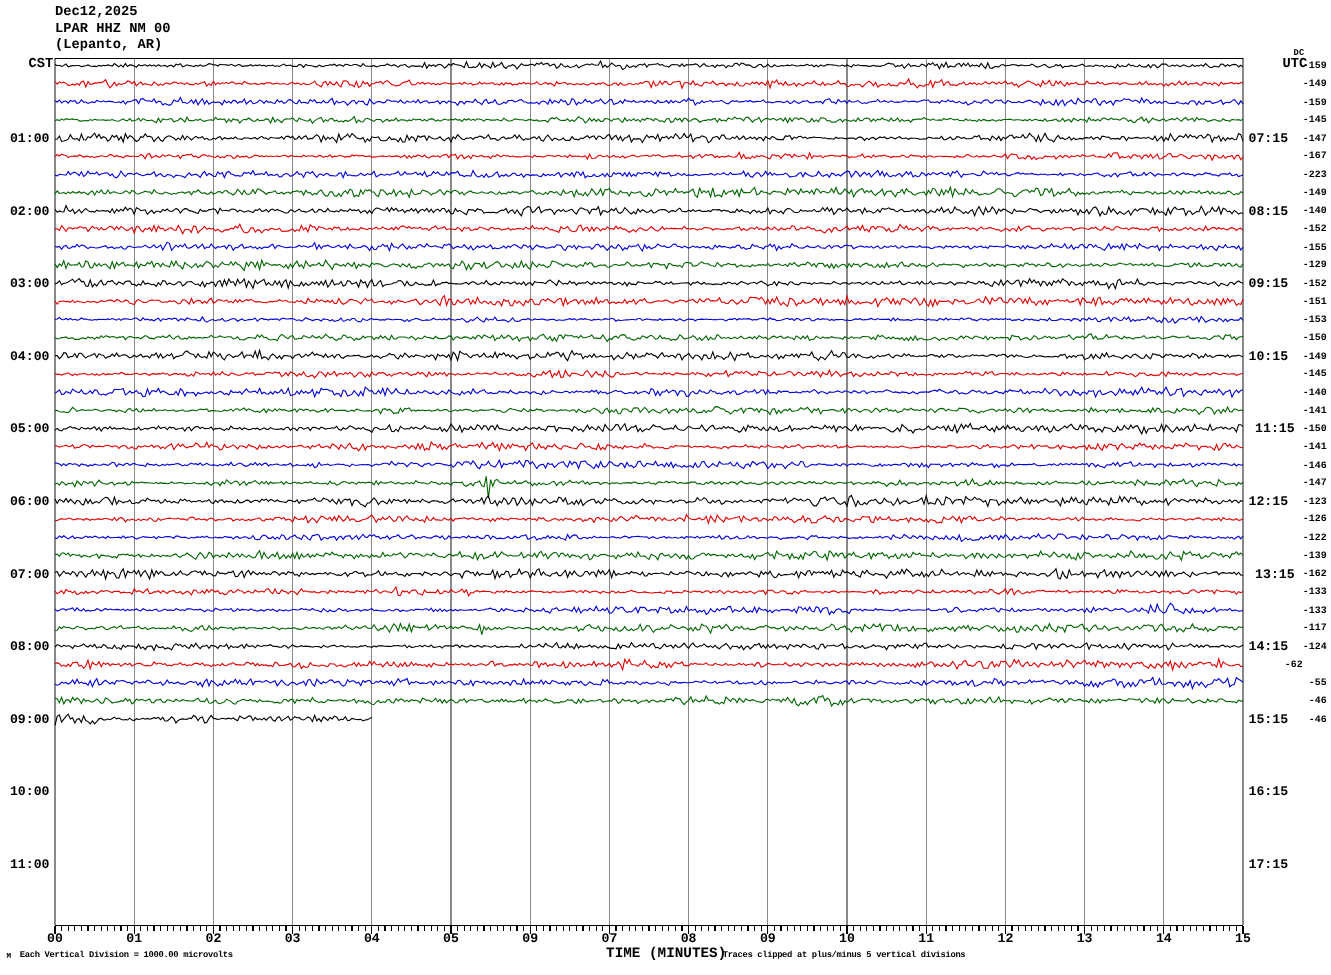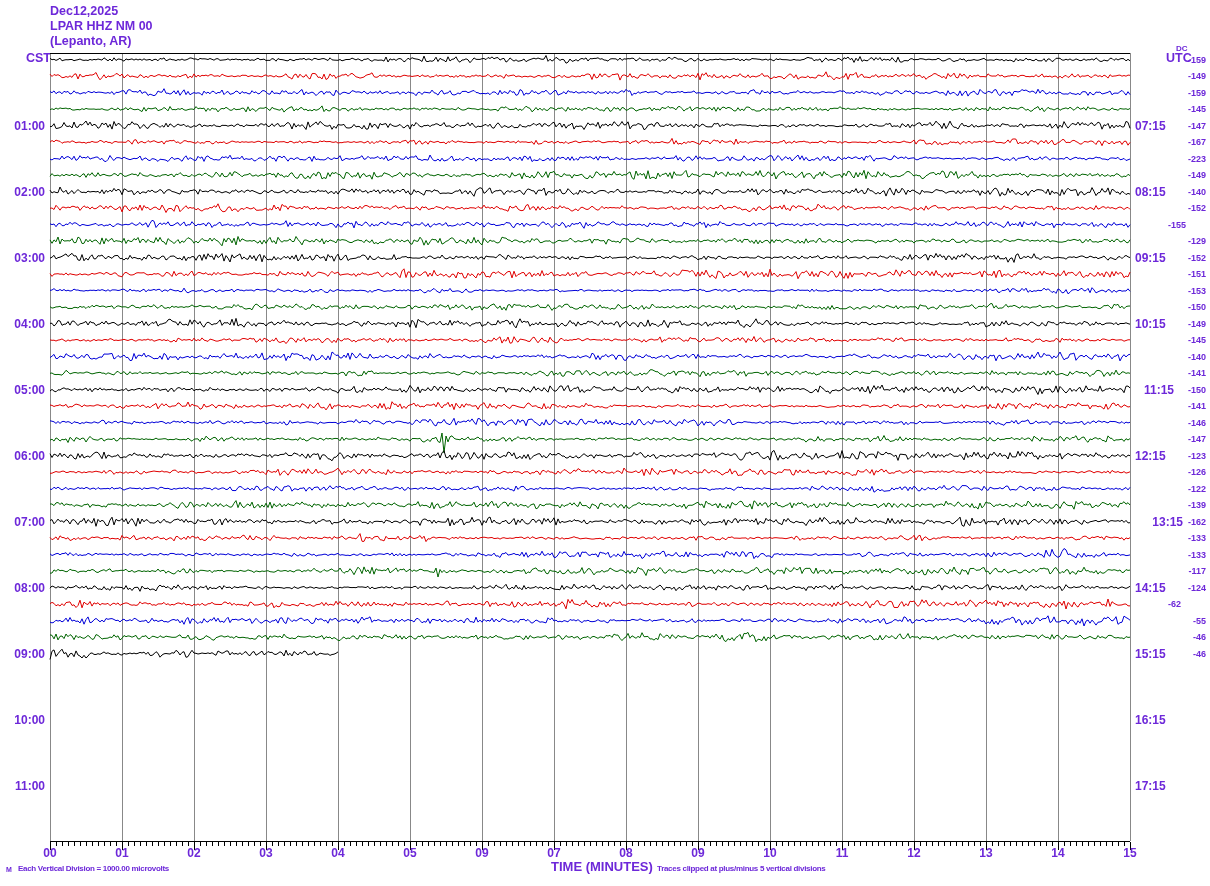--- a/index.html
+++ b/index.html
@@ -1,21 +1,21 @@
 <!DOCTYPE html>
 <html><head>
 <meta charset="utf-8">
 <style>
   html,body{margin:0;padding:0;background:#ffffff;}
   #screen{
     position:relative;
     width:1210px;height:886px;
     background:#ffffff;
-    font-family:Liberation Sans, sans-serif;
-    color:#6d28d9;
+    font-family:Liberation Mono, monospace;
+    color:#000000;
     overflow:hidden;
     border-radius:25px;
   }
   .abs{position:absolute;white-space:nowrap;}
   .title-line{font-size:12.5px;font-weight:bold;line-height:14px;}
   .hdr{font-size:12.5px;font-weight:bold;padding-left:25px;}
   .hour-label{font-size:12px;font-weight:bold;height:14px;line-height:14px;}
   .dc-label{font-size:9px;font-weight:bold;height:10px;line-height:10px;}
   .dc-hdr{font-size:8px;font-weight:bold;}
   .xtick-label{font-size:12px;font-weight:bold;text-align:center;}
@@ -289,38 +289,38 @@
       <div class="abs hour-label" style="left: 0px; top: 712.5px; width: 45px; text-align: right;">10:00</div>
       <div class="abs hour-label" style="left: 0px; top: 778.5px; width: 45px; text-align: right;">11:00</div>
     </div>
   <div id="right-hours">
       <div class="abs hour-label" style="left: 1135px; top: 118.5px; width: 48px; text-align: left;">07:15</div>
       <div class="abs hour-label" style="left: 1135px; top: 184.5px; width: 48px; text-align: left;">08:15</div>
       <div class="abs hour-label" style="left: 1135px; top: 250.5px; width: 48px; text-align: left;">09:15</div>
       <div class="abs hour-label" style="left: 1135px; top: 316.5px; width: 48px; text-align: left;">10:15</div>
       <div class="abs hour-label" style="left: 1135px; top: 382.5px; width: 48px; text-align: center;">11:15</div>
       <div class="abs hour-label" style="left: 1135px; top: 448.5px; width: 48px; text-align: left;">12:15</div>
-      <div class="abs hour-label" style="left: 1135px; top: 514.5px; width: 48px; text-align: right;">13:15</div>
+      <div class="abs hour-label" style="left: 1135px; top: 514.5px; width: 48px; text-align: center;">13:15</div>
       <div class="abs hour-label" style="left: 1135px; top: 580.5px; width: 48px; text-align: left;">14:15</div>
       <div class="abs hour-label" style="left: 1135px; top: 646.5px; width: 48px; text-align: left;">15:15</div>
       <div class="abs hour-label" style="left: 1135px; top: 712.5px; width: 48px; text-align: left;">16:15</div>
       <div class="abs hour-label" style="left: 1135px; top: 778.5px; width: 48px; text-align: left;">17:15</div>
     </div>
   <div id="dc-values">
       <div class="abs dc-label" style="left: 1168px; top: 54.5px; width: 38px; text-align: right;">-159</div>
       <div class="abs dc-label" style="left: 1168px; top: 71px; width: 38px; text-align: right;">-149</div>
       <div class="abs dc-label" style="left: 1168px; top: 87.5px; width: 38px; text-align: right;">-159</div>
       <div class="abs dc-label" style="left: 1168px; top: 104px; width: 38px; text-align: right;">-145</div>
       <div class="abs dc-label" style="left: 1168px; top: 120.5px; width: 38px; text-align: right;">-147</div>
       <div class="abs dc-label" style="left: 1168px; top: 137px; width: 38px; text-align: right;">-167</div>
       <div class="abs dc-label" style="left: 1168px; top: 153.5px; width: 38px; text-align: right;">-223</div>
       <div class="abs dc-label" style="left: 1168px; top: 170px; width: 38px; text-align: right;">-149</div>
       <div class="abs dc-label" style="left: 1168px; top: 186.5px; width: 38px; text-align: right;">-140</div>
       <div class="abs dc-label" style="left: 1168px; top: 203px; width: 38px; text-align: right;">-152</div>
-      <div class="abs dc-label" style="left: 1168px; top: 219.5px; width: 38px; text-align: left;">-155</div>
+      <div class="abs dc-label" style="left: 1168px; top: 219.5px; width: 38px; text-align: right;">-155</div>
       <div class="abs dc-label" style="left: 1168px; top: 236px; width: 38px; text-align: right;">-129</div>
       <div class="abs dc-label" style="left: 1168px; top: 252.5px; width: 38px; text-align: right;">-152</div>
       <div class="abs dc-label" style="left: 1168px; top: 269px; width: 38px; text-align: right;">-151</div>
       <div class="abs dc-label" style="left: 1168px; top: 285.5px; width: 38px; text-align: right;">-153</div>
       <div class="abs dc-label" style="left: 1168px; top: 302px; width: 38px; text-align: right;">-150</div>
       <div class="abs dc-label" style="left: 1168px; top: 318.5px; width: 38px; text-align: right;">-149</div>
       <div class="abs dc-label" style="left: 1168px; top: 335px; width: 38px; text-align: right;">-145</div>
       <div class="abs dc-label" style="left: 1168px; top: 351.5px; width: 38px; text-align: right;">-140</div>
       <div class="abs dc-label" style="left: 1168px; top: 368px; width: 38px; text-align: right;">-141</div>
       <div class="abs dc-label" style="left: 1168px; top: 384.5px; width: 38px; text-align: right;">-150</div>

